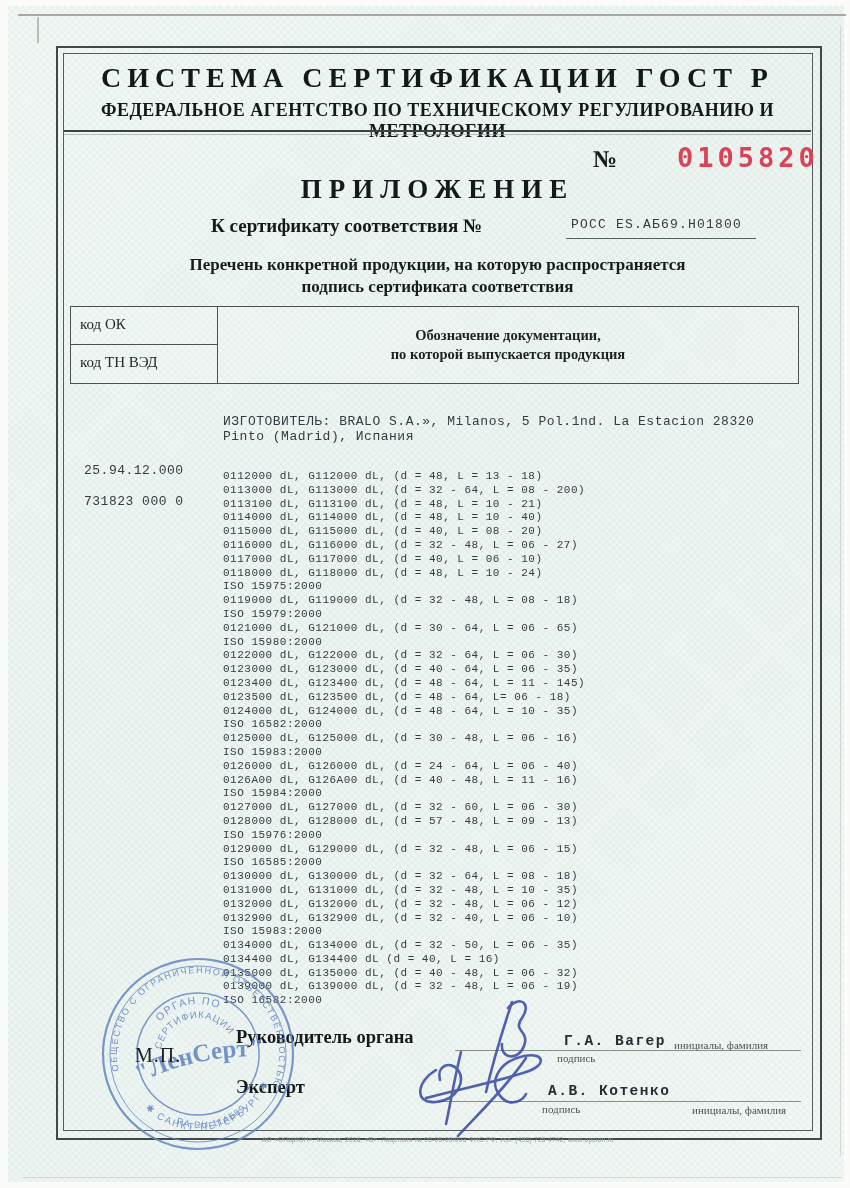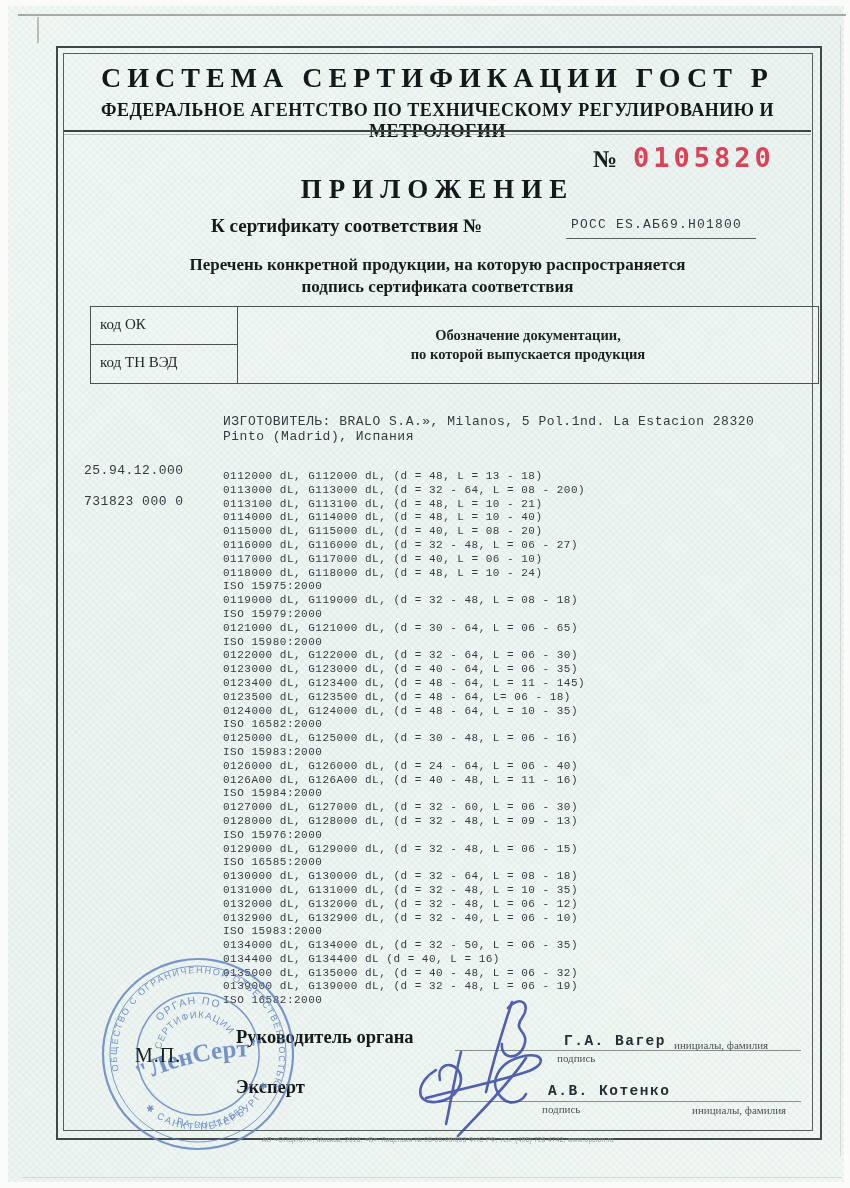--- a/index.html
+++ b/index.html
@@ -47,21 +47,21 @@
     font-size:13px;letter-spacing:1.2px;color:#353c42;}
   .cert-underline{position:absolute;left:558px;top:232px;width:190px;height:1px;background:#5a605f;}
 
   .subtitle1{position:absolute;left:56px;top:249px;width:747px;text-align:center;
     font-size:17px;font-weight:bold;color:#181c1e;}
   .subtitle2{position:absolute;left:56px;top:271px;width:747px;text-align:center;
     font-size:17px;font-weight:bold;color:#181c1e;}
 
   
   .tbl{position:absolute;left:62px;top:300px;width:727px;height:76px;border:1.5px solid #4c514f;
-    display:flex;background:rgba(255,255,255,0.12);margin-left:20px;}
+    display:flex;background:rgba(255,255,255,0.12);}
   .tbl-col-codes{width:146px;border-right:1px solid #4c514f;position:relative;}
   .tbl-col-codes .split{position:absolute;left:0;top:37px;width:100%;height:1px;background:#4c514f;}
   .code-ok{position:absolute;left:9px;top:9px;font-size:15px;color:#23282a;}
   .code-tnved{position:absolute;left:9px;top:47px;font-size:15px;color:#23282a;}
   .tbl-col-mid{width:285px;border-right:1px solid #4c514f;display:flex;flex-direction:column;
     align-items:center;justify-content:center;text-align:center;font-size:14.5px;font-weight:bold;color:#1d2224;line-height:19px;}
   .tbl-col-right{flex:1;display:flex;flex-direction:column;align-items:center;justify-content:center;
     text-align:center;font-size:14.5px;font-weight:bold;color:#1d2224;line-height:19px;}
 
   
@@ -109,21 +109,21 @@
   <div class="frame-b"></div>
 
   <div class="layer">
 
     <div class="hdr-line1">СИСТЕМА СЕРТИФИКАЦИИ ГОСТ Р</div>
     <div class="hdr-line2">ФЕДЕРАЛЬНОЕ АГЕНТСТВО ПО ТЕХНИЧЕСКОМУ РЕГУЛИРОВАНИЮ И МЕТРОЛОГИИ</div>
     <div class="hdr-sep"></div>
     <div class="hdr-sep2"></div>
 
     <div class="num-prefix">№</div>
-    <div class="num-value" style="color: rgb(220, 66, 86);">0105820</div>
+    <div class="num-value" style="color: rgb(220, 66, 86); margin-left: 44px;">0105820</div>
 
     <div class="title">ПРИЛОЖЕНИЕ</div>
 
     <div class="cert-label">К сертификату соответствия №</div>
     <div class="cert-value mono">РОСС ES.АБ69.Н01800</div>
     <div class="cert-underline"></div>
 
     <div class="subtitle1">Перечень конкретной продукции,  на которую распространяется</div>
     <div class="subtitle2">подпись сертификата соответствия</div>
 
@@ -163,21 +163,21 @@
         <div>0123400 dL, G123400 dL, (d = 48 - 64, L = 11 - 145)</div>
         <div>0123500 dL, G123500 dL, (d = 48 - 64, L= 06 - 18)</div>
         <div>0124000 dL, G124000 dL, (d = 48 - 64, L = 10 - 35)</div>
         <div>ISO 16582:2000</div>
         <div>0125000 dL, G125000 dL, (d = 30 - 48, L = 06 - 16)</div>
         <div>ISO 15983:2000</div>
         <div>0126000 dL, G126000 dL, (d = 24 - 64, L = 06 - 40)</div>
         <div>0126A00 dL, G126A00 dL, (d = 40 - 48, L = 11 - 16)</div>
         <div>ISO 15984:2000</div>
         <div>0127000 dL, G127000 dL, (d = 32 - 60, L = 06 - 30)</div>
-        <div>0128000 dL, G128000 dL, (d = 32 - 48, L = 09 - 13)</div>
+        <div>0128000 dL, G128000 dL, (d = 57 - 48, L = 09 - 13)</div>
         <div>ISO 15976:2000</div>
         <div>0129000 dL, G129000 dL, (d = 32 - 48, L = 06 - 15)</div>
         <div>ISO 16585:2000</div>
         <div>0130000 dL, G130000 dL, (d = 32 - 64, L = 08 - 18)</div>
         <div>0131000 dL, G131000 dL, (d = 32 - 48, L = 10 - 35)</div>
         <div>0132000 dL, G132000 dL, (d = 32 - 48, L = 06 - 12)</div>
         <div>0132900 dL, G132900 dL, (d = 32 - 40, L = 06 - 10)</div>
         <div>ISO 15983:2000</div>
         <div>0134000 dL, G134000 dL, (d = 32 - 50, L = 06 - 35)</div>
         <div>0134400 dL, G134400 dL (d = 40, L = 16)</div>

